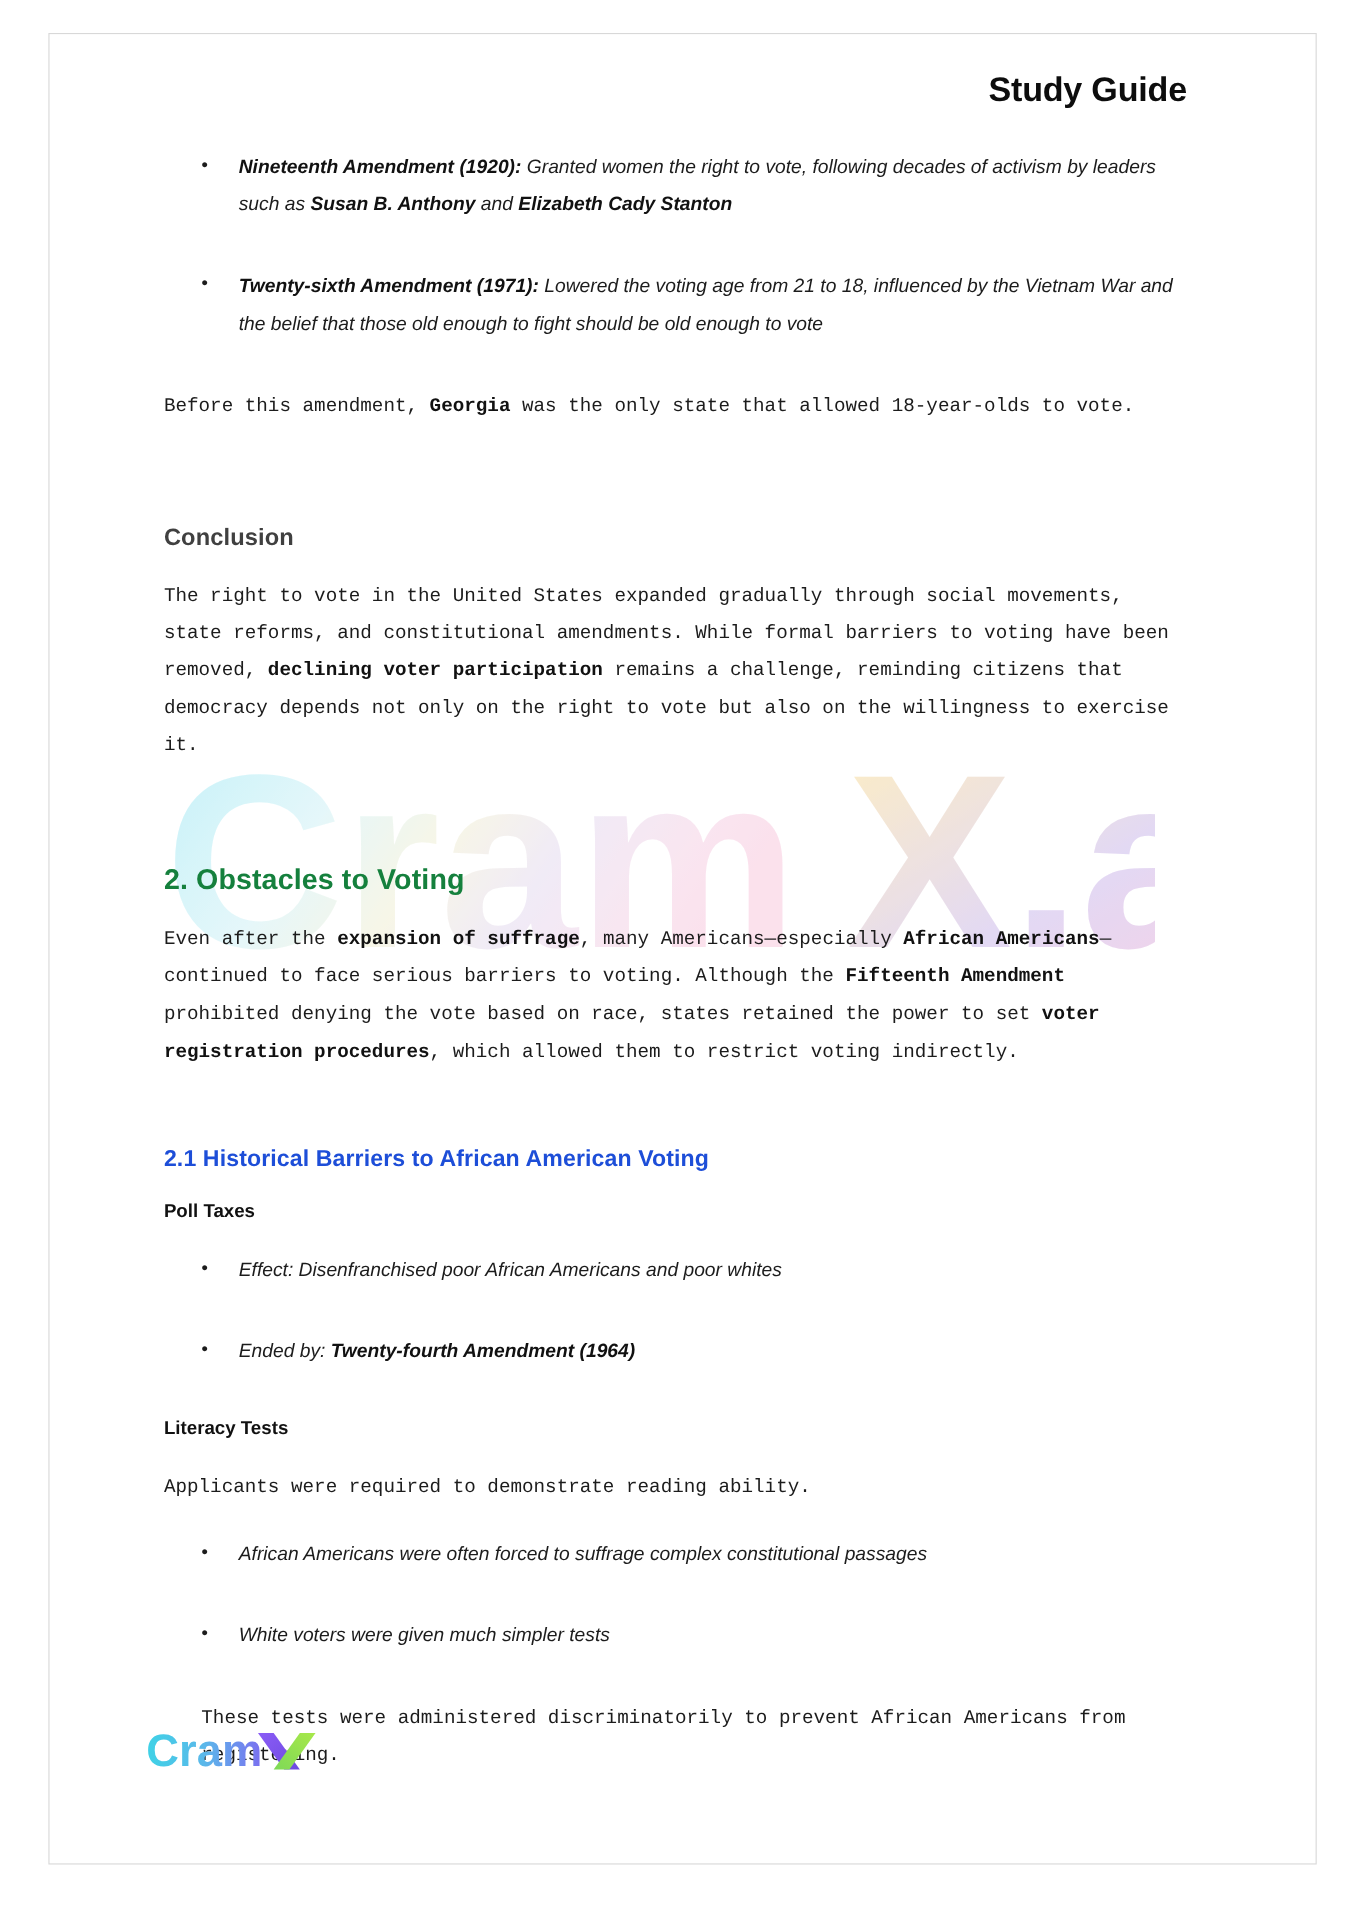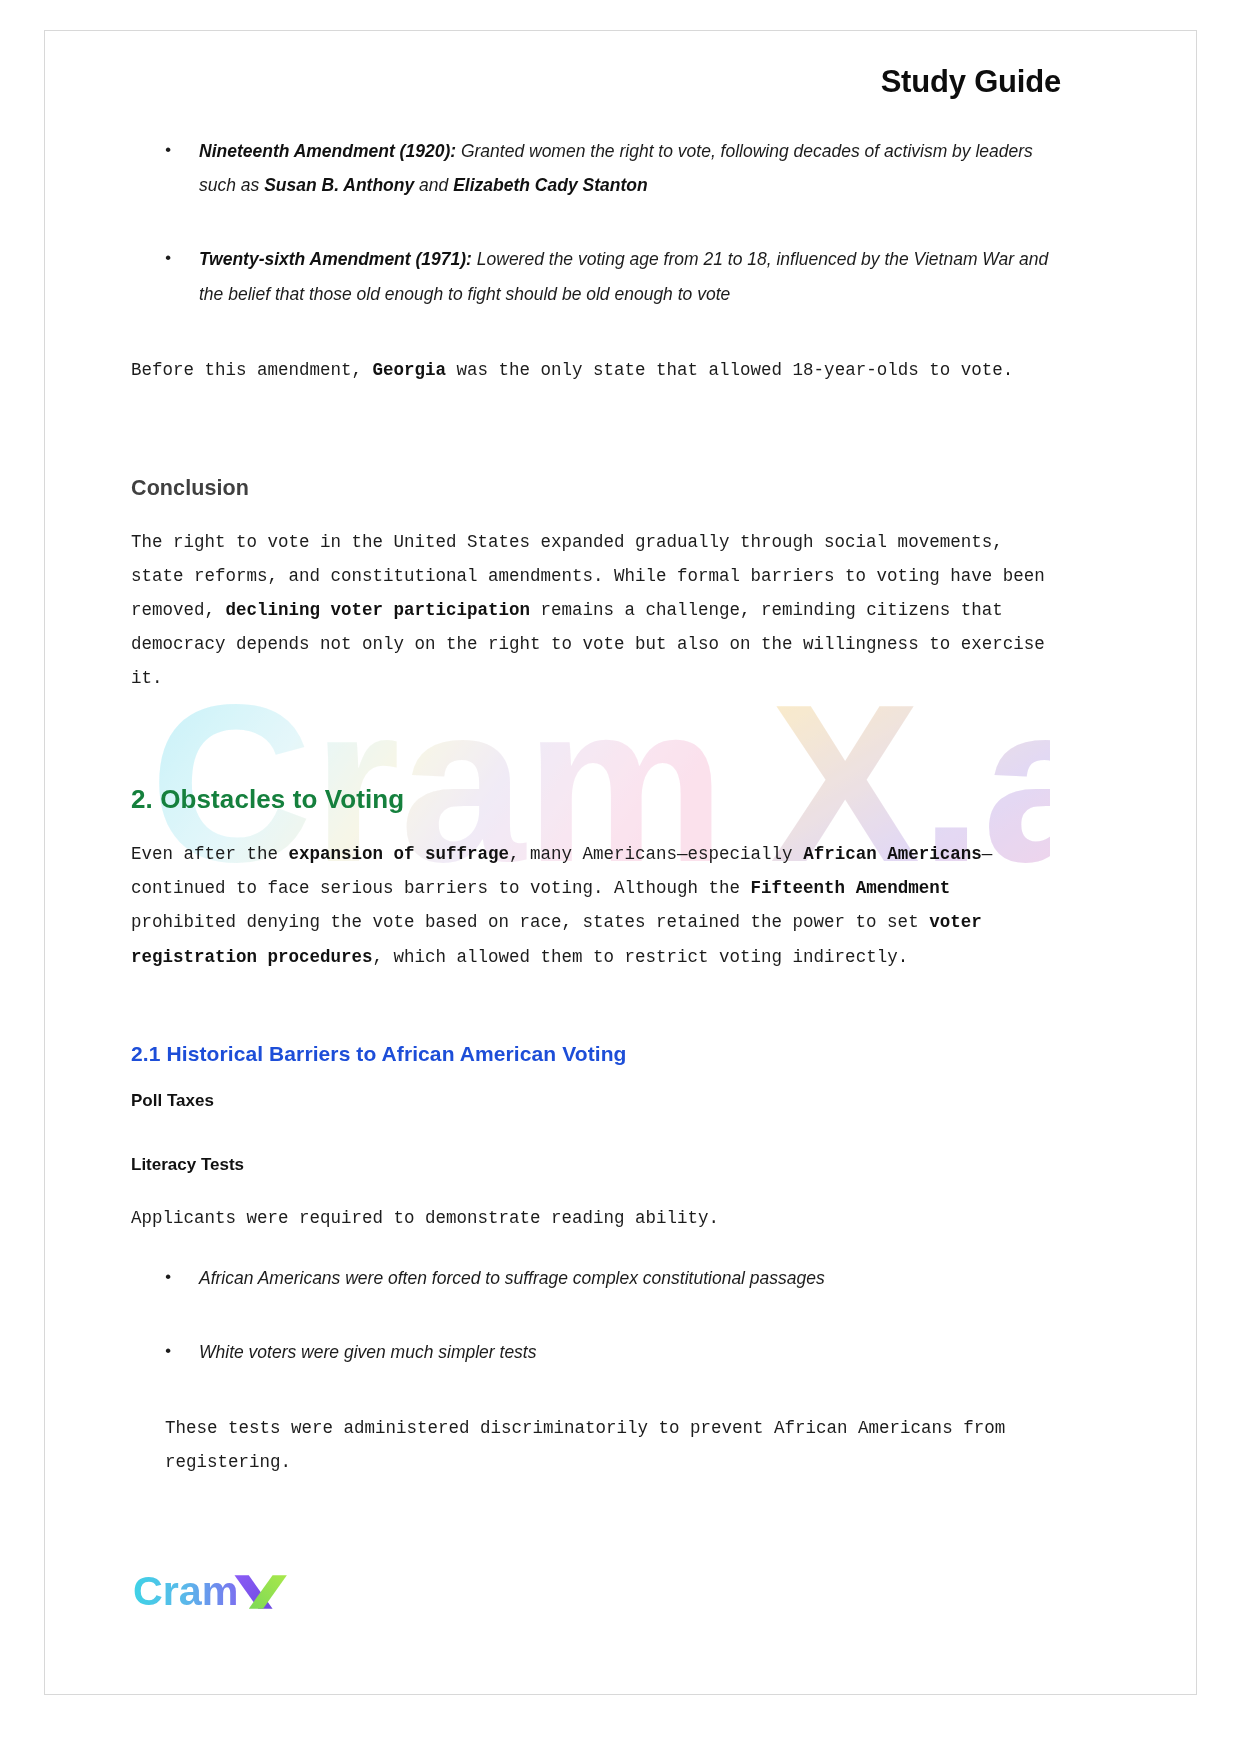--- a/index.html
+++ b/index.html
@@ -22,21 +22,21 @@
     width: 1153px;
     height: 1665px;
     border: 1px solid #d8d8d8;
     background: #ffffff;
     box-sizing: border-box;
     overflow: hidden;
   }
 
   .content {
     position: absolute;
-    left: 86px;
+    left: 104px;
     top: 32px;
     width: 932px;
   }
 
   
   .watermark {
     position: absolute;
     left: 105px;
     top: 640px;
     width: 900px;
@@ -203,20 +203,28 @@
     <p class="body-text">
       <span>Even after the </span><span class="bold">expansion of suffrage</span><span>, many Americans—especially </span><span class="bold">African Americans</span><span>—continued to face serious barriers to voting. Although the </span><span class="bold">Fifteenth Amendment</span><span> prohibited denying the vote based on race, states retained the power to set </span><span class="bold">voter registration procedures</span><span>, which allowed them to restrict voting indirectly.</span>
     </p>
 
     <div class="gap-md"></div>
 
     <h3 class="section-sub">2.1 Historical Barriers to African American Voting</h3>
 
     <h4 class="minor-heading">Poll Taxes</h4>
 
+    <ul class="bullets indent2">
+      <li>
+        <span>Effect: Disenfranchised poor African Americans and poor whites</span>
+      </li>
+      <li>
+        <span>Ended by: </span><span class="bold">Twenty-fourth Amendment (1964)</span>
+      </li>
+    </ul>
 
     <div class="gap-sm"></div>
 
     <h4 class="minor-heading">Literacy Tests</h4>
     <p class="body-text">Applicants were required to demonstrate reading ability.</p>
 
     <ul class="bullets indent2">
       <li>
         <span>African Americans were often forced to suffrage complex constitutional passages</span>
       </li>

